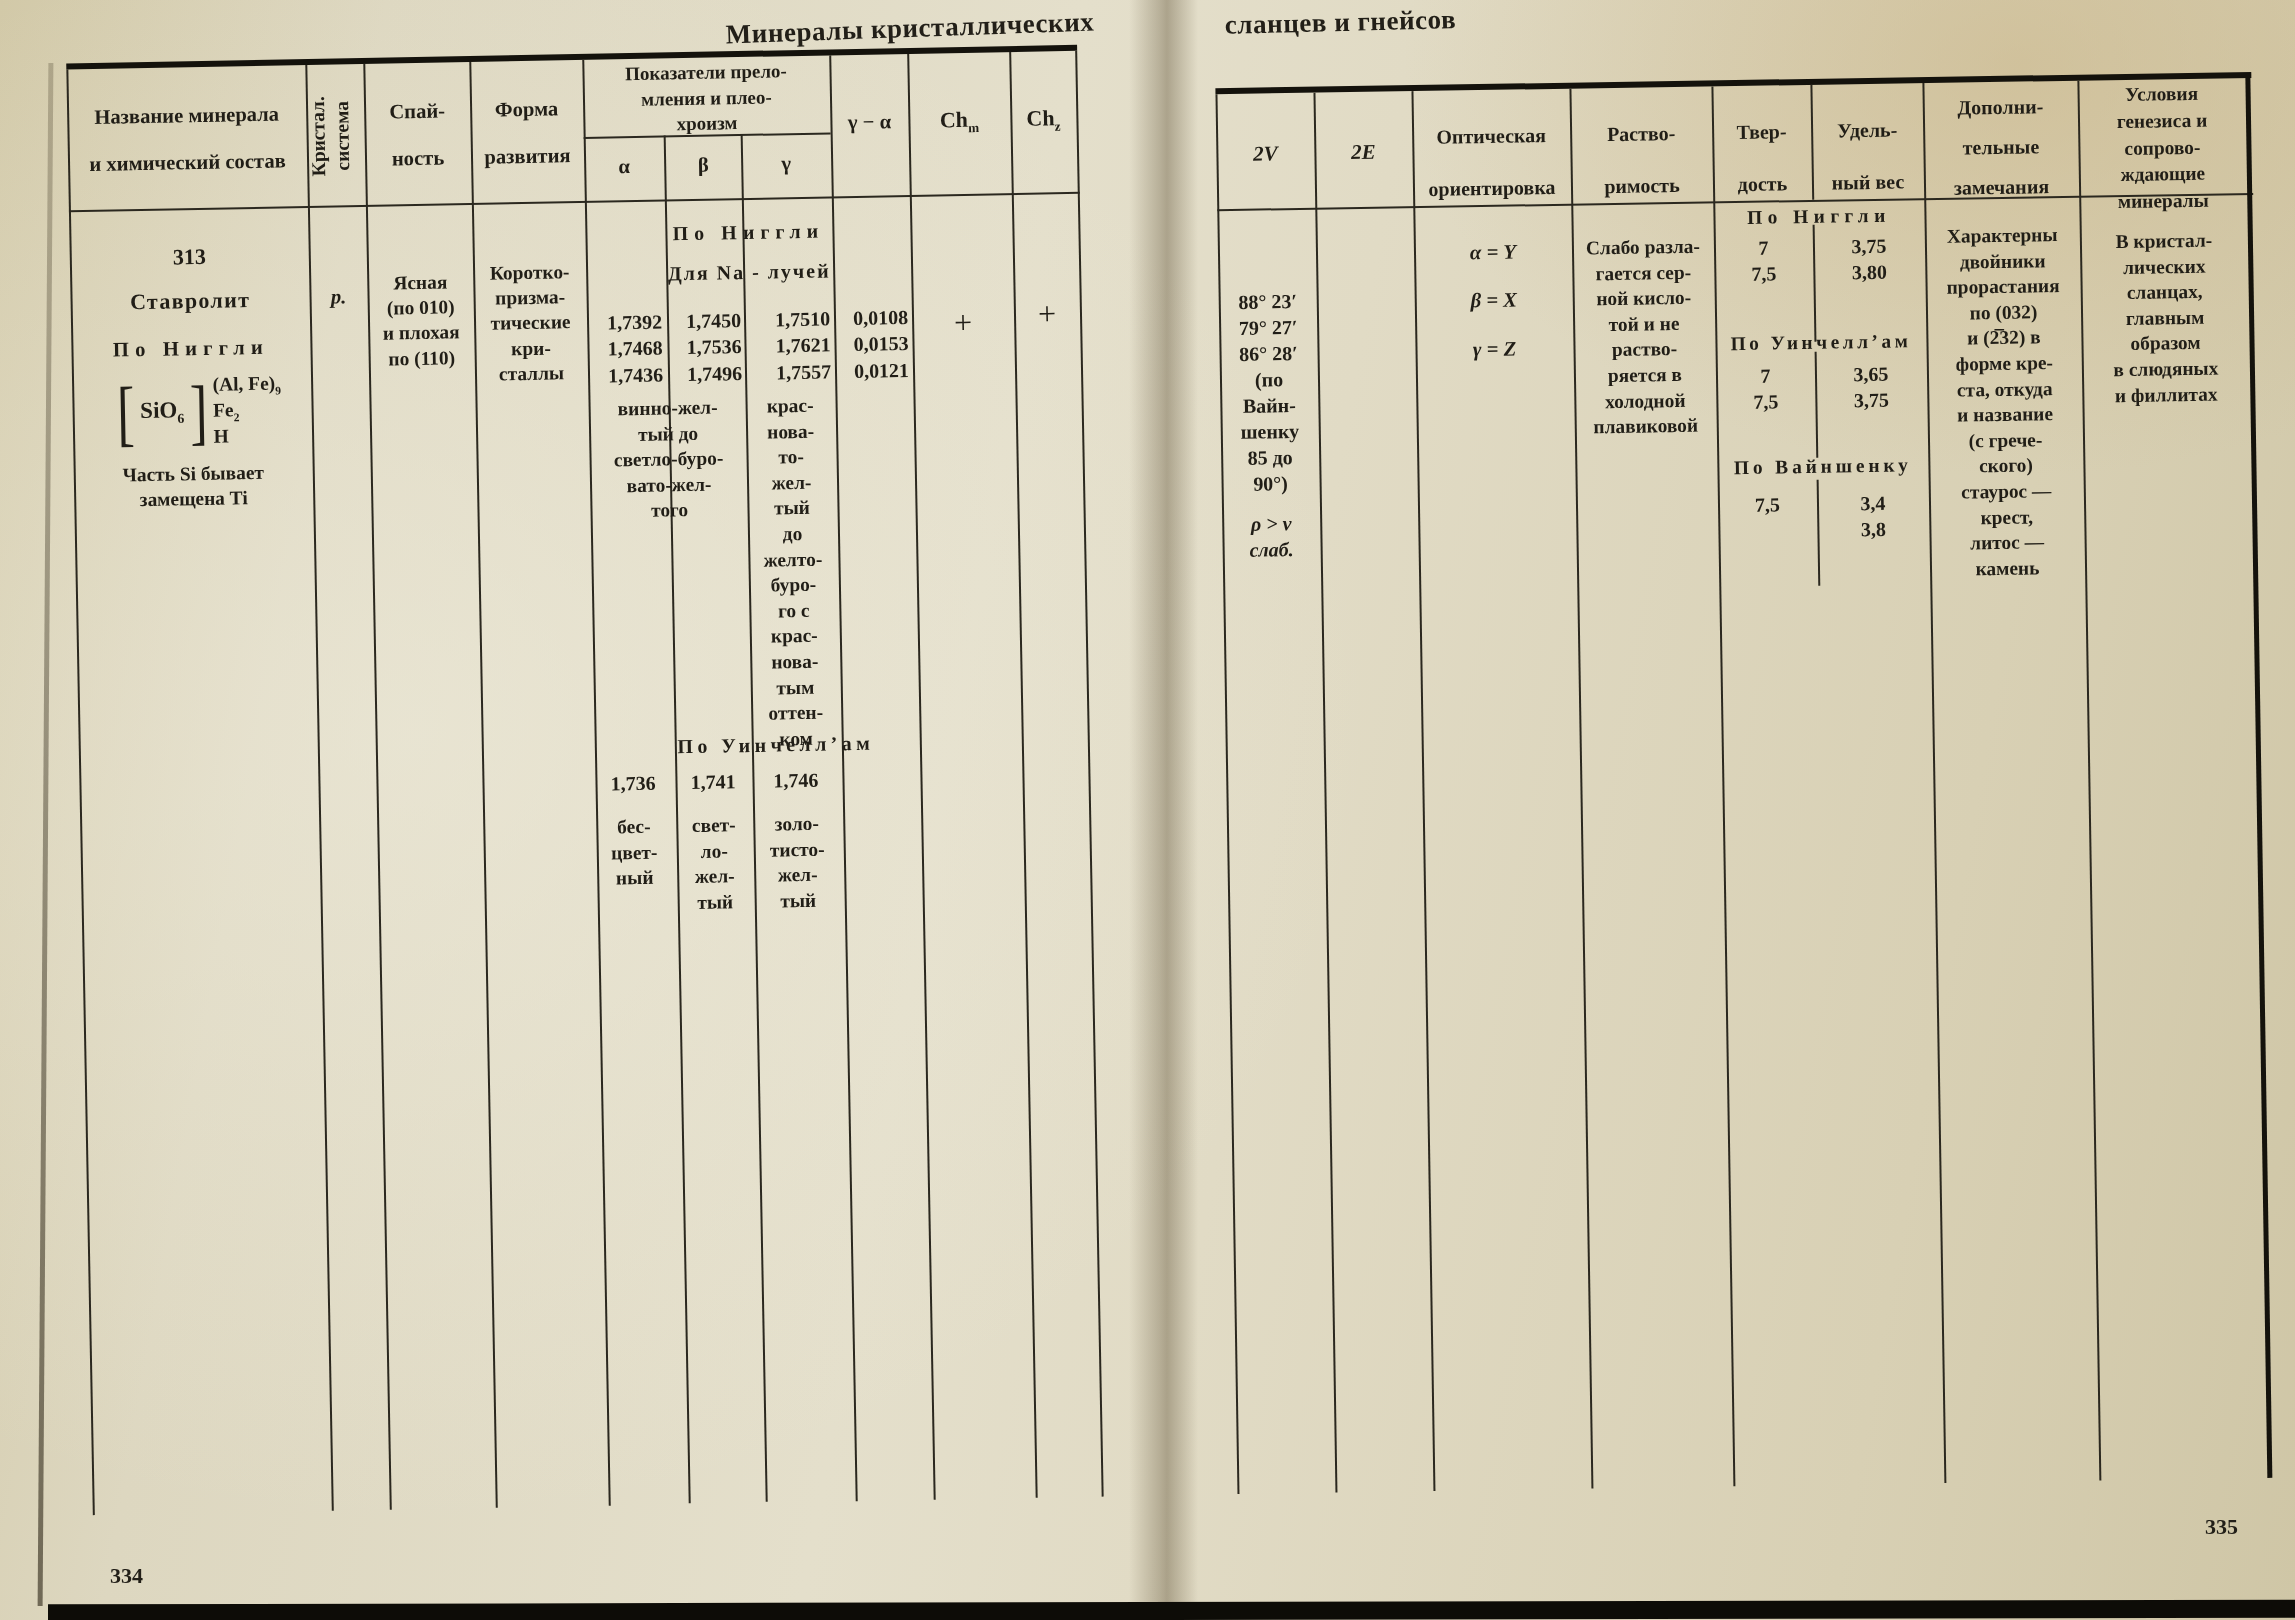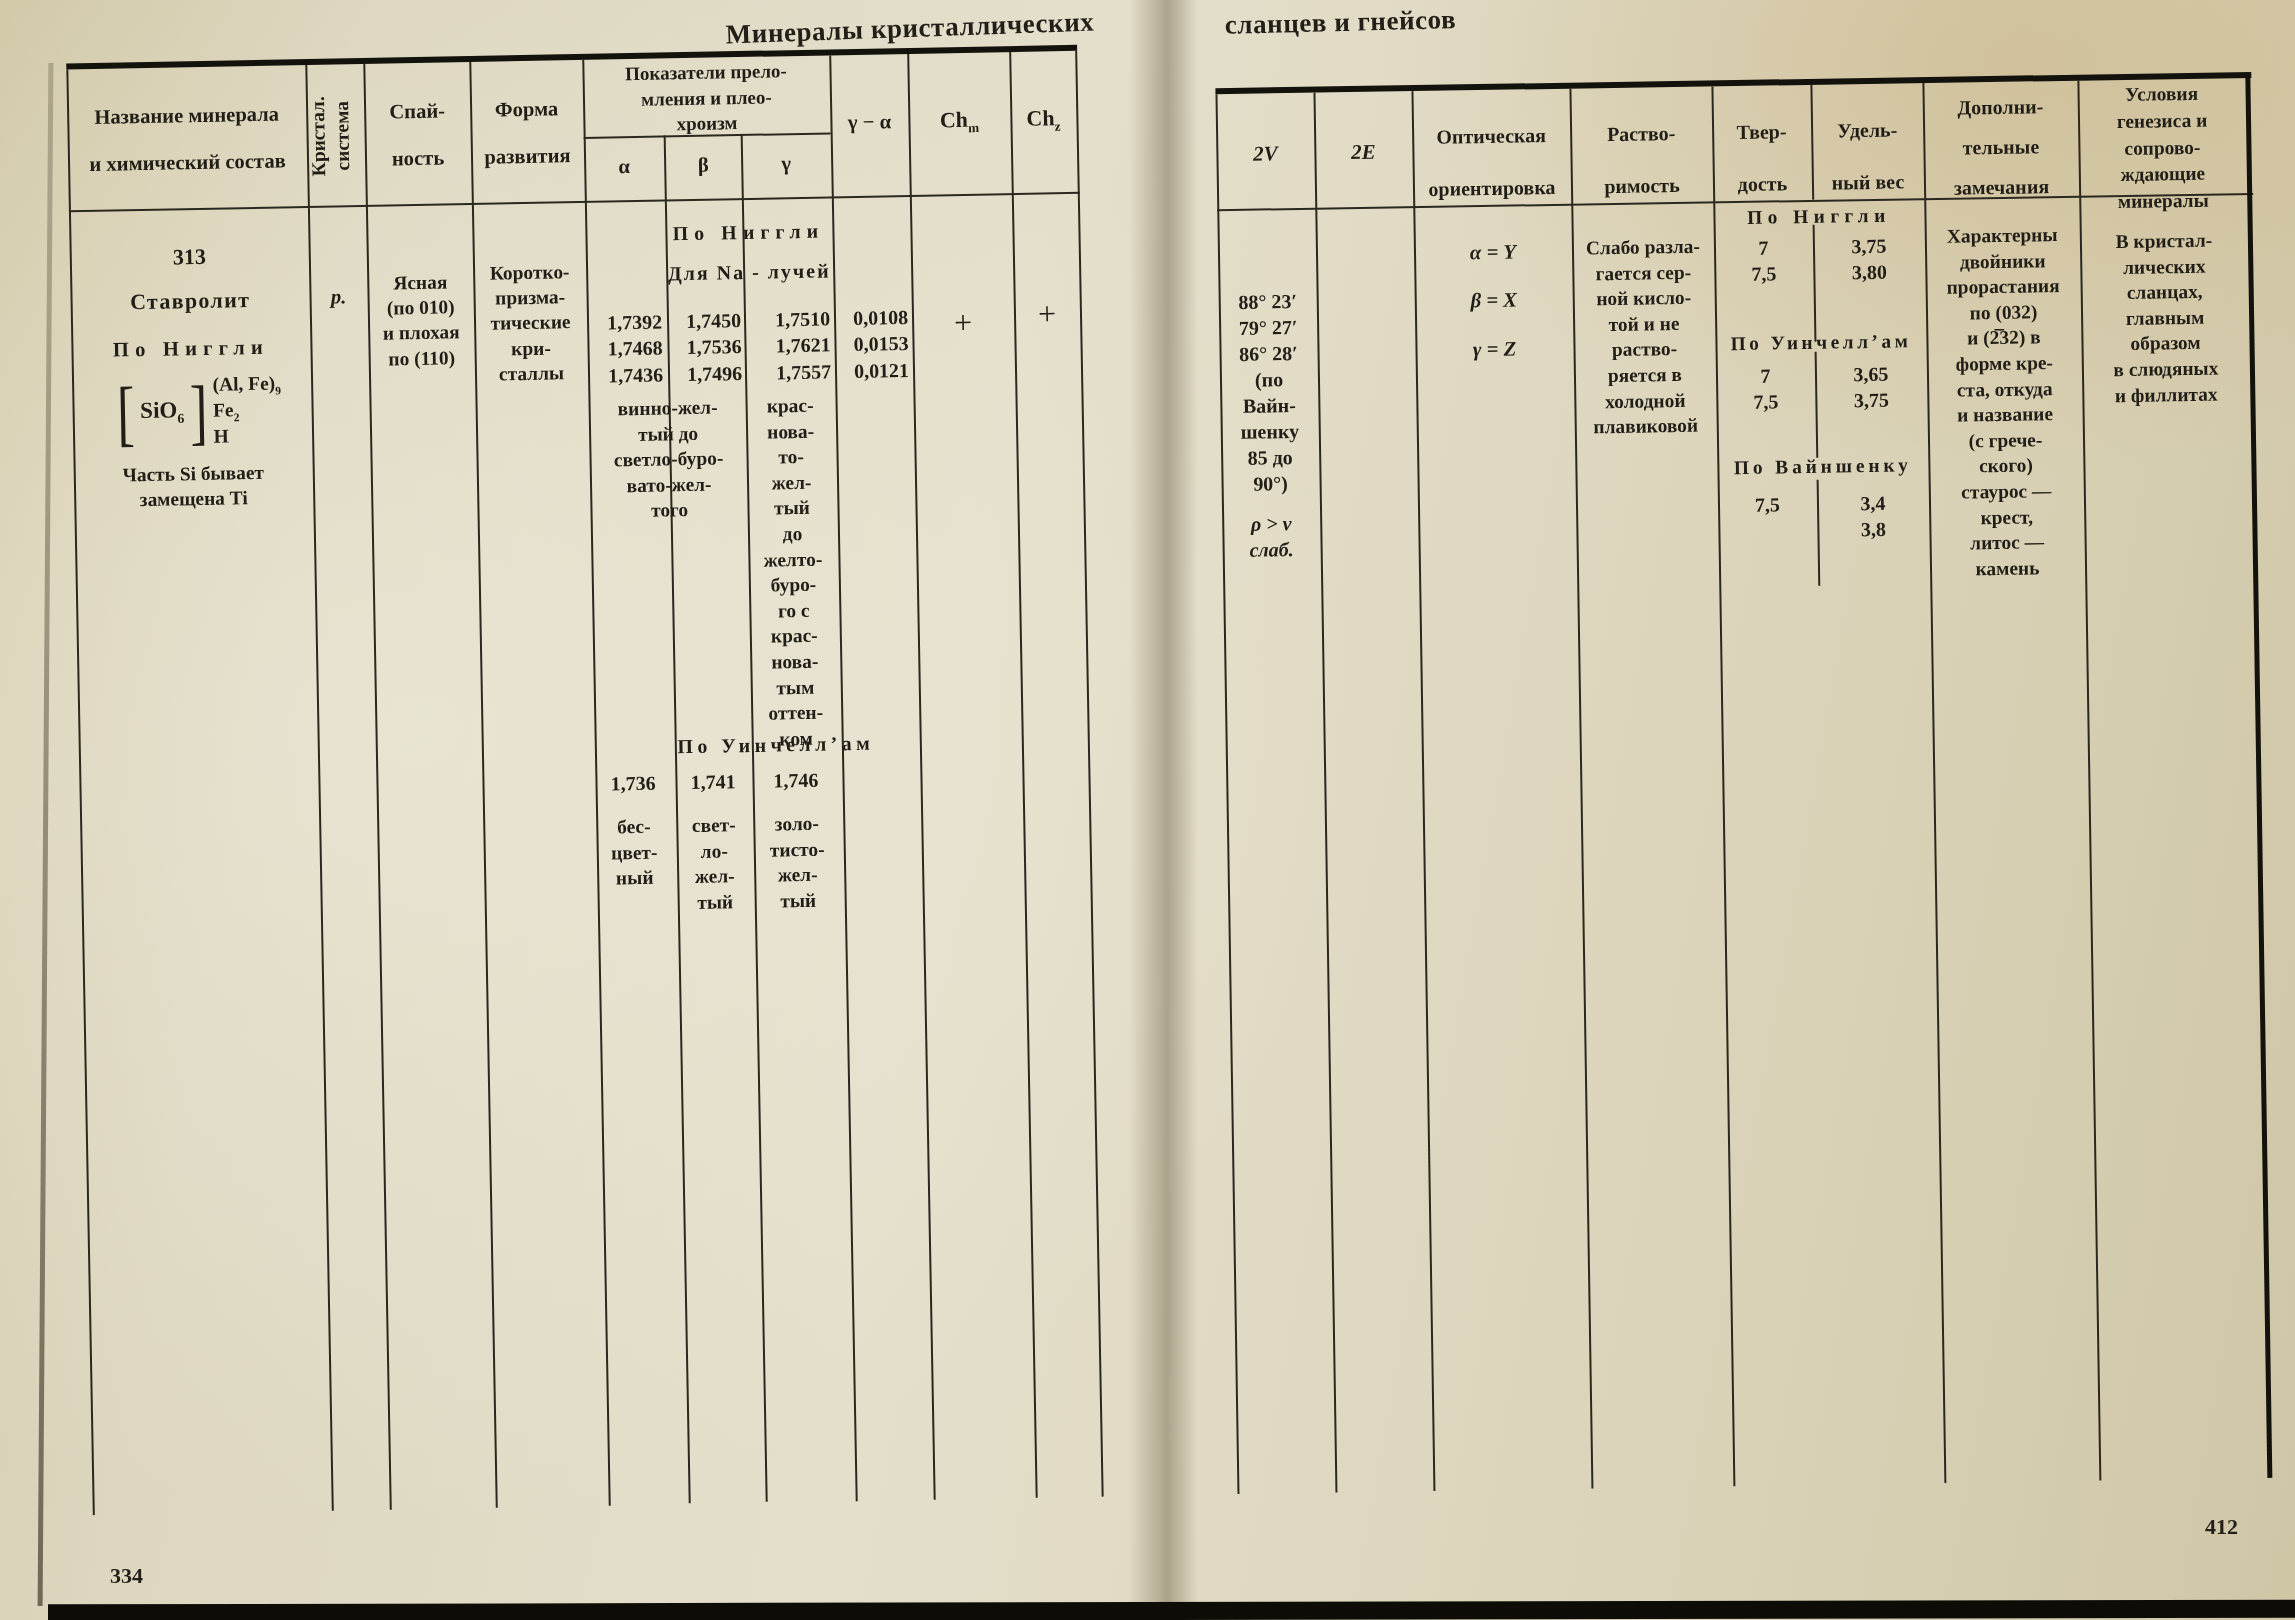--- a/index.html
+++ b/index.html
@@ -37,21 +37,21 @@
 <div id="page">
 
   <div class="gutter"></div>
   <div class="bookedge-left"></div>
   <div class="bottomband"></div>
 
   <div class="runtitle" style="left:713px;top:12.6px;width:394px;transform:rotate(-2deg);">Минералы кристаллических</div>
   <div class="runtitle" style="left:1215px;top:6.9px;width:251px;transform:rotate(-1.4deg);">сланцев и гнейсов</div>
 
   <div class="pagenum" style="left:110px;top:1563px;">334</div>
-  <div class="pagenum" style="left:2205px;top:1514px;">412</div>
+  <div class="pagenum" style="left:2205px;top:1514px;">335</div>
 
   <div class="tbl" style="left:80px;top:54px;width:1011px;height:1512px;transform:rotate(-1.05deg);">
 
     <div class="hline heavy" style="left:0;top:0;width:1011px;height:5.7px;"></div>
     <div class="hline" style="left:0;top:147px;width:1011px;height:2.3px;"></div>
     <div class="hline" style="left:516px;top:83px;width:247px;"></div>
 
     <div class="vline" style="left:0;top:5.7px;height:1446px;"></div>
     <div class="vline" style="left:239px;top:5.7px;height:1446px;"></div>
     <div class="vline" style="left:297px;top:5.7px;height:1446px;"></div>

